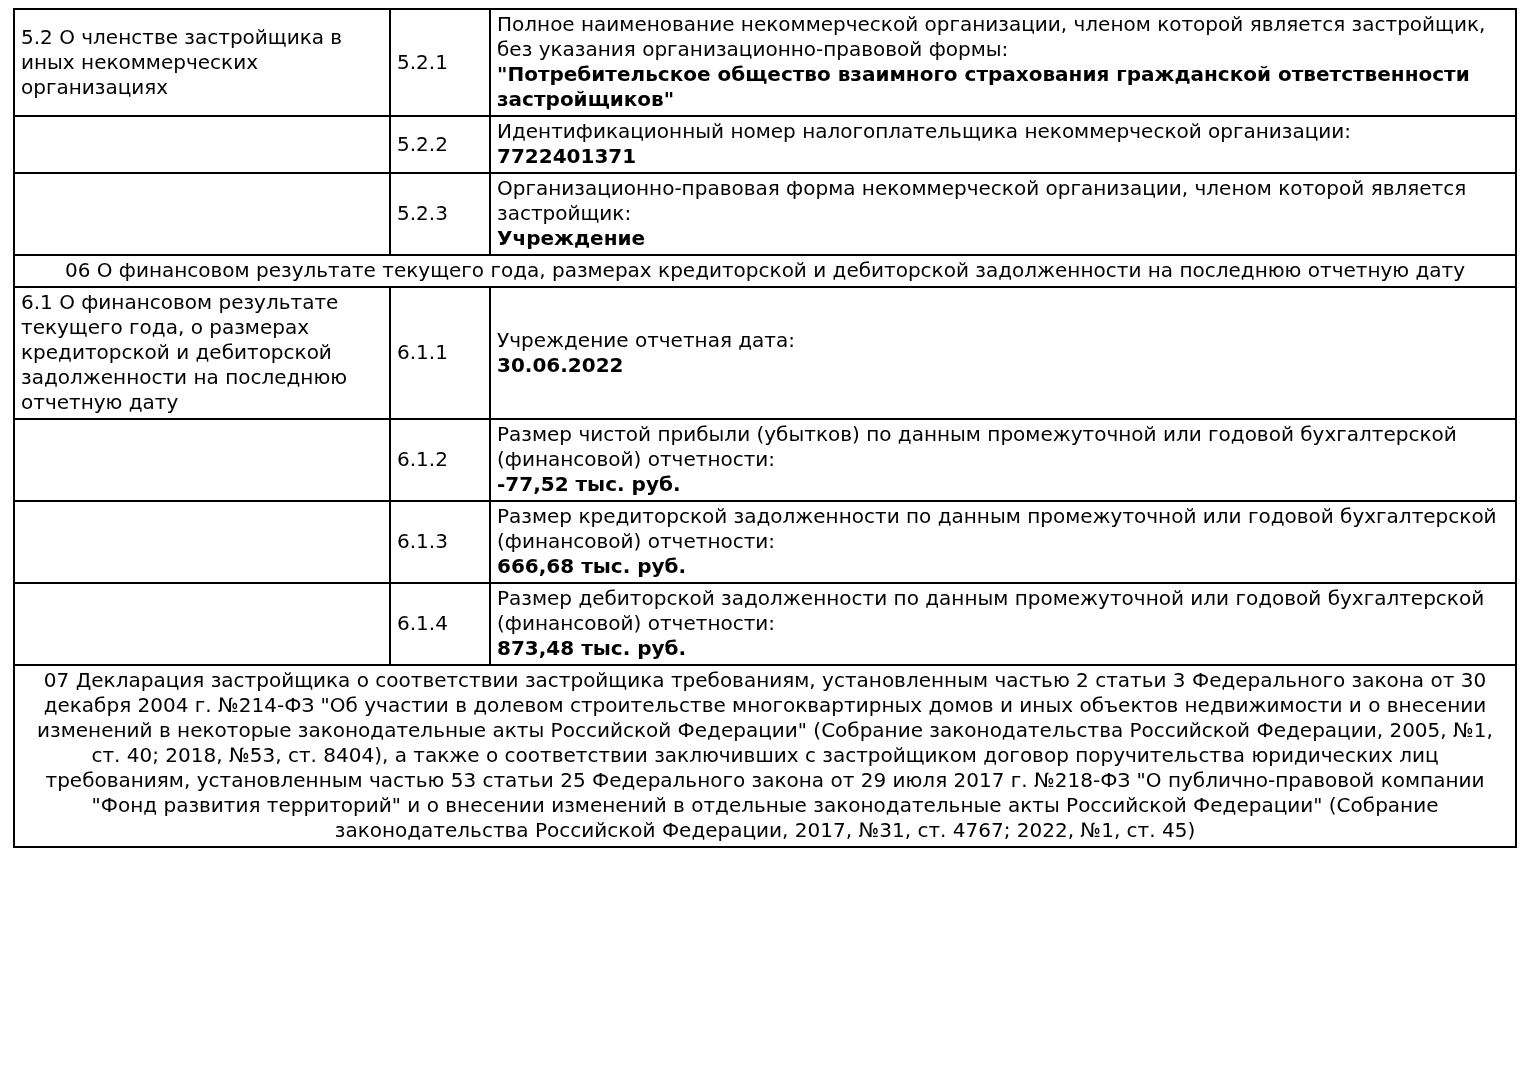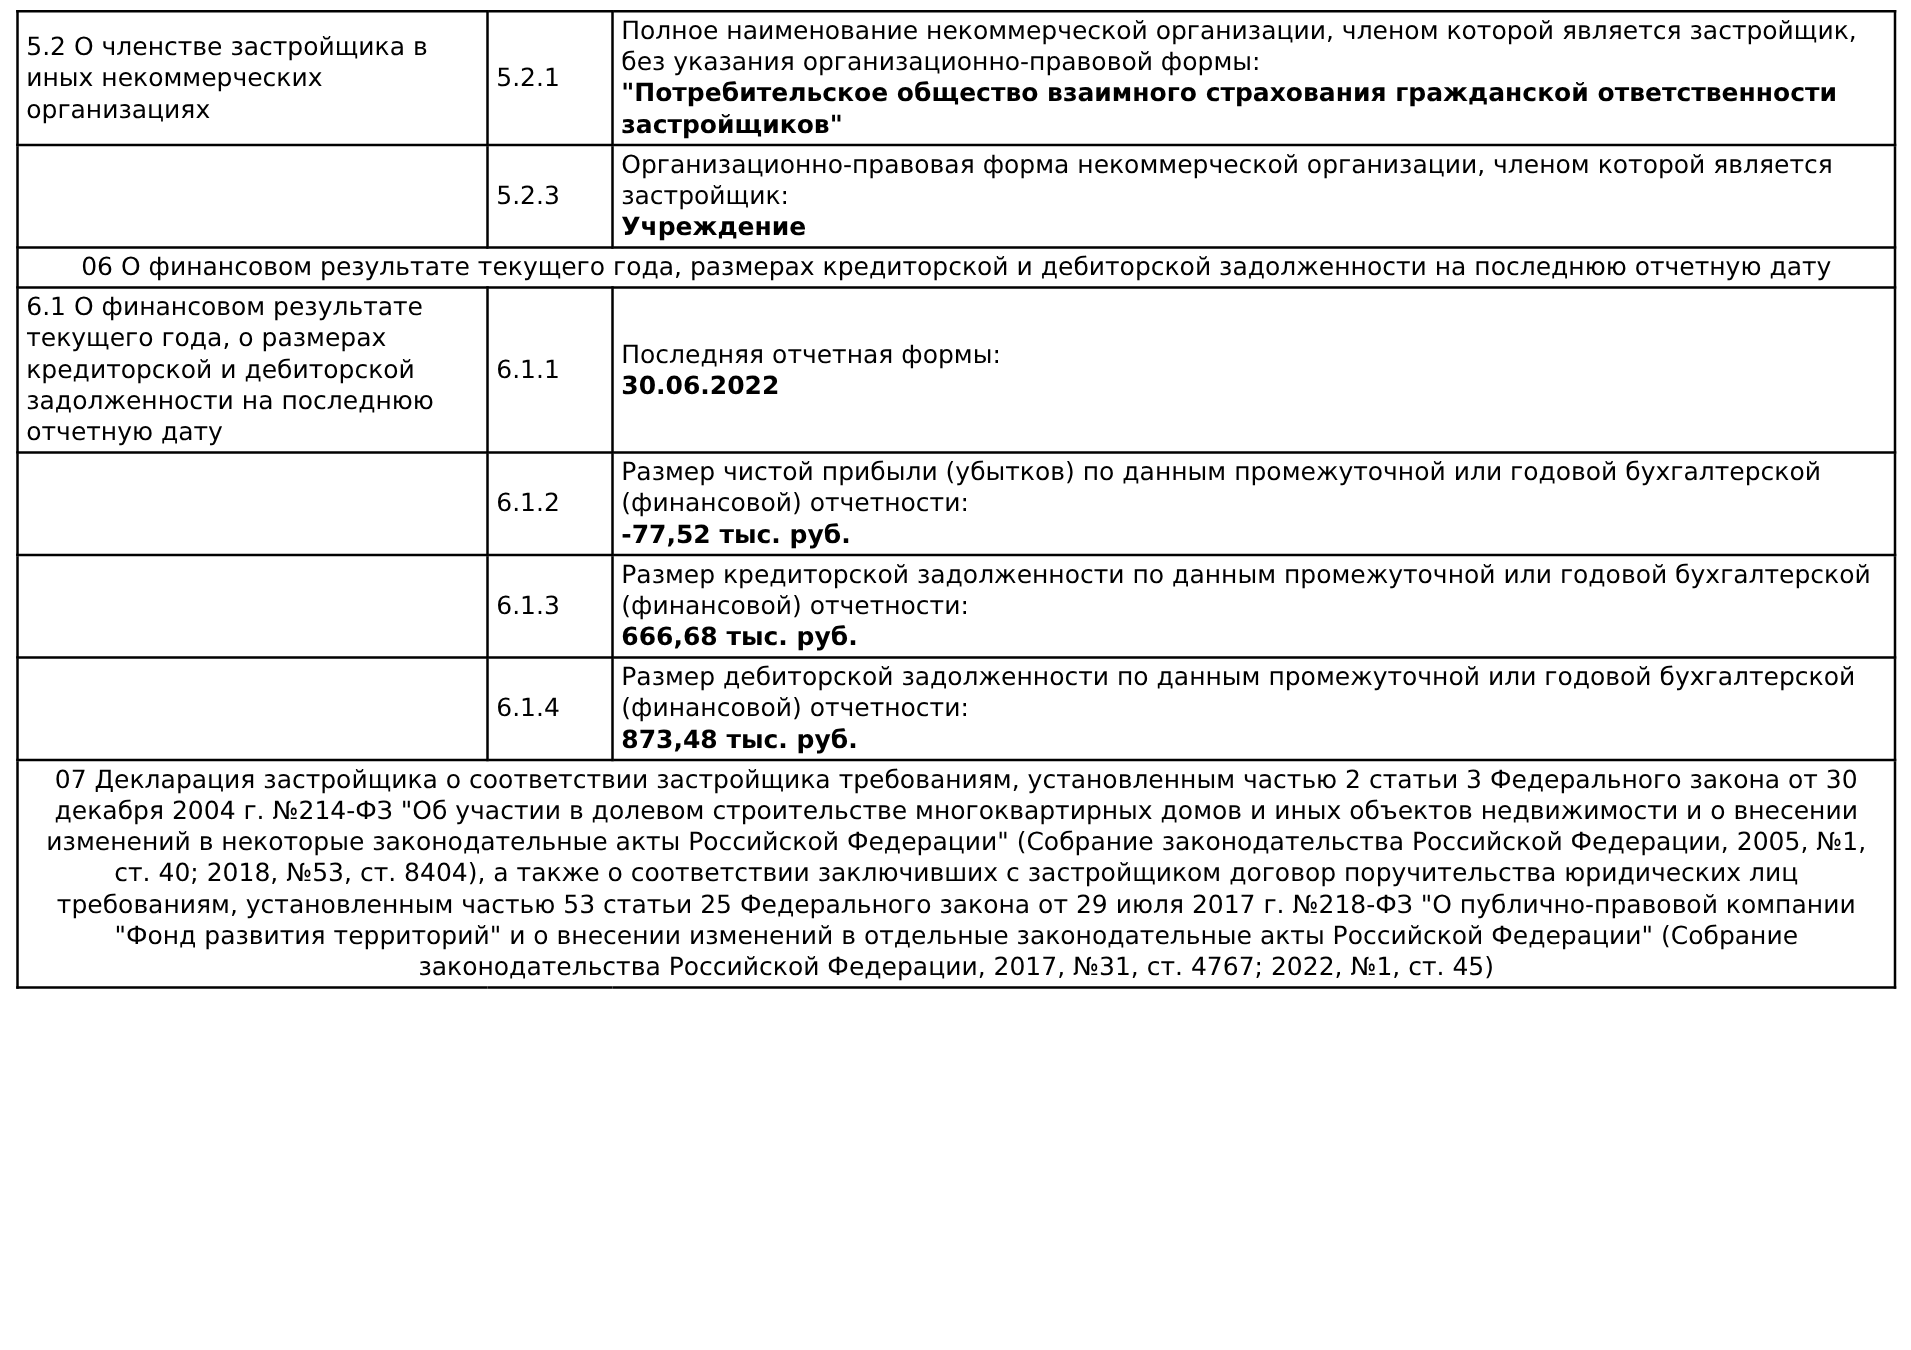--- a/index.html
+++ b/index.html
@@ -71,20 +71,30 @@
       </td>
       <td class="num-cell">
         <span>5.2.1</span>
       </td>
       <td class="content-cell">
         <div>Полное наименование некоммерческой организации, членом которой является застройщик, без указания организационно-правовой формы:</div>
         <div class="val">"Потребительское общество взаимного страхования гражданской ответственности застройщиков"</div>
       </td>
     </tr>
 
+    <tr>
+      <td class="label-cell"></td>
+      <td class="num-cell">
+        <span>5.2.2</span>
+      </td>
+      <td class="content-cell">
+        <div>Идентификационный номер налогоплательщика некоммерческой организации:</div>
+        <div class="val">7722401371</div>
+      </td>
+    </tr>
 
     <tr>
       <td class="label-cell"></td>
       <td class="num-cell">
         <span>5.2.3</span>
       </td>
       <td class="content-cell">
         <div>Организационно-правовая форма некоммерческой организации, членом которой является застройщик:</div>
         <div class="val">Учреждение</div>
       </td>
@@ -95,21 +105,21 @@
     </tr>
 
     <tr>
       <td class="label-cell">
         <span>6.1 О финансовом результате текущего года, о размерах кредиторской и дебиторской задолженности на последнюю отчетную дату</span>
       </td>
       <td class="num-cell">
         <span>6.1.1</span>
       </td>
       <td class="content-cell">
-        <div>Последняя отчетная формы:</div>
+        <div>Учреждение отчетная дата:</div>
         <div class="val">30.06.2022</div>
       </td>
     </tr>
 
     <tr>
       <td class="label-cell"></td>
       <td class="num-cell">
         <span>6.1.2</span>
       </td>
       <td class="content-cell">

